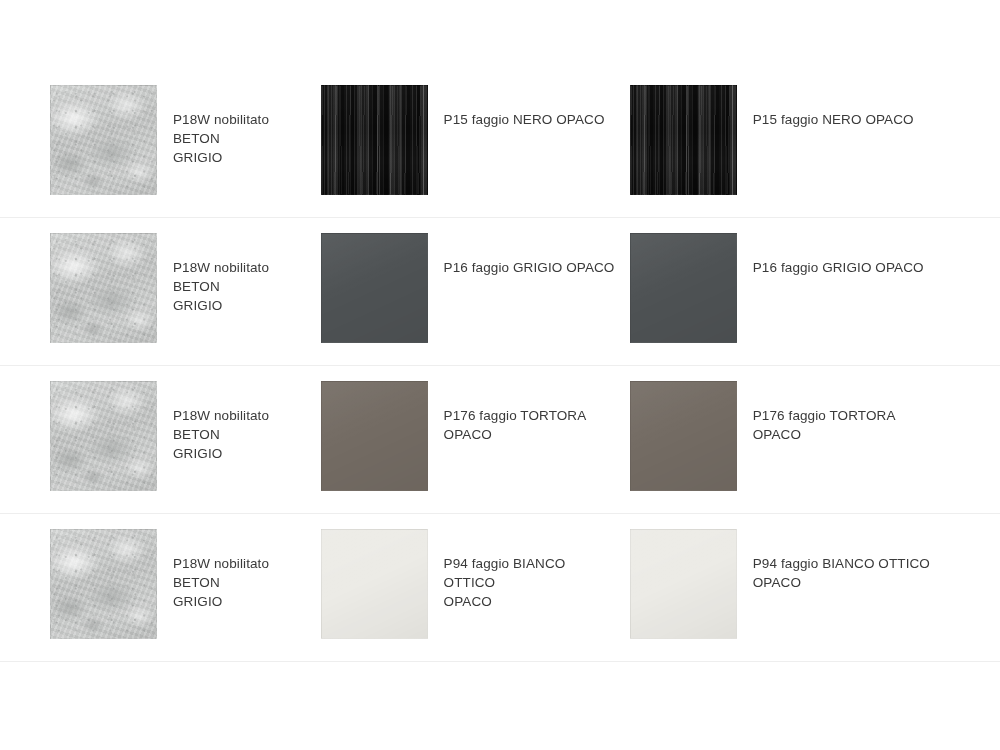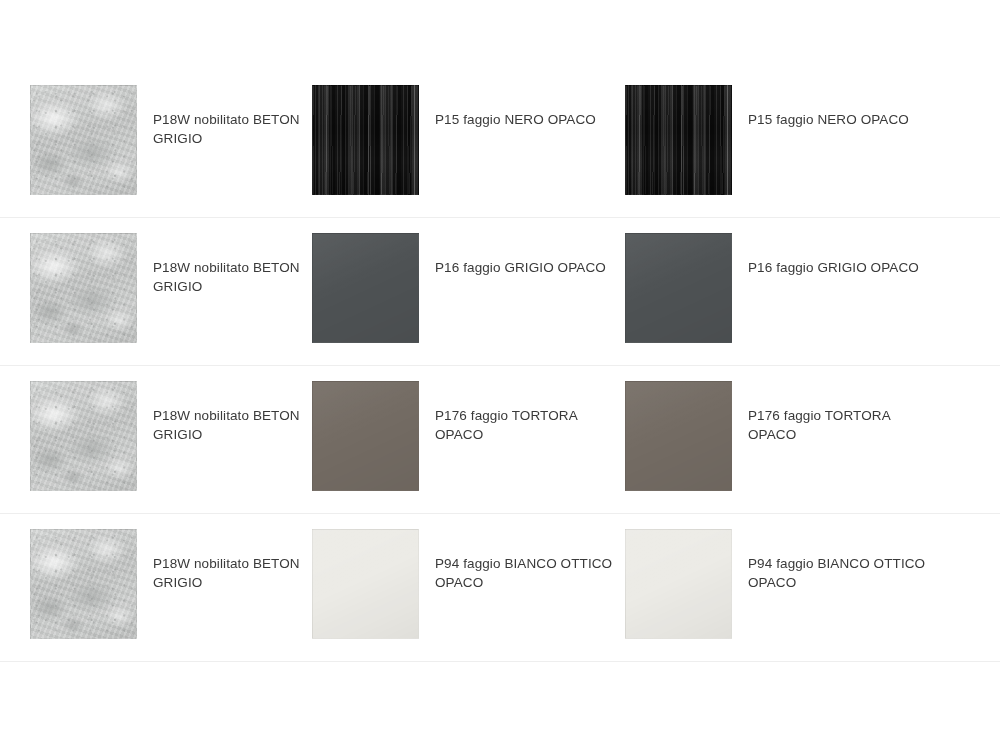--- a/index.html
+++ b/index.html
@@ -36,21 +36,21 @@
   }
   .swatch-row:last-child {
     border-bottom: 1px solid #eeeeee;
   }
   .cell {
     position: relative;
     display: flex;
     align-items: flex-start;
     box-sizing: border-box;
   }
-  .cell-1 { width: 307px; padding-left: 30px; }
+  .cell-1 { width: 307px; padding-left: 38px; margin-left: 12px; }
   .cell-2 { width: 308px; padding-left: 5px; }
   .cell-3 { width: 385px; padding-left: 10px; }
 
   .swatch {
     position: relative;
     width: 107px;
     height: 110px;
     margin-top: 15px;
     flex: 0 0 auto;
     overflow: hidden;

